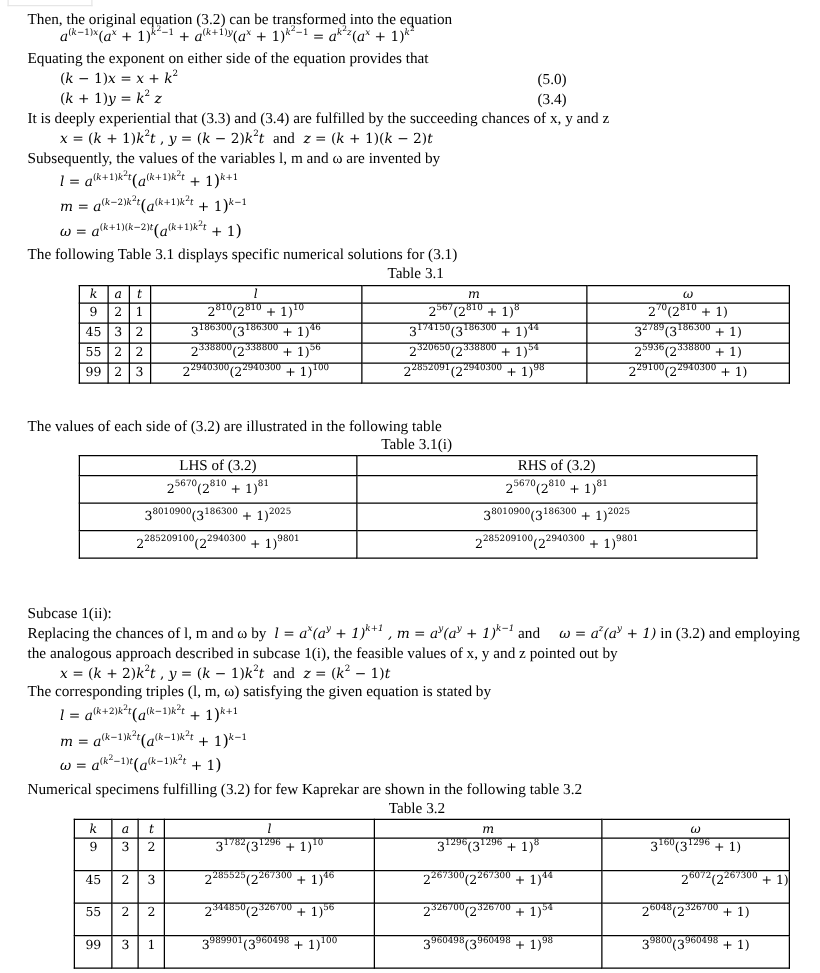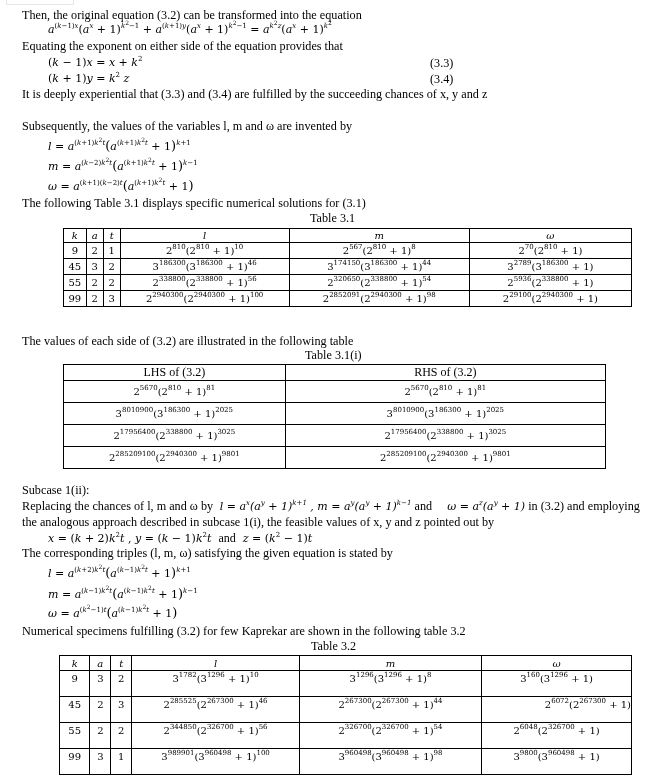--- a/index.html
+++ b/index.html
@@ -30,24 +30,27 @@
 
 <div class="page">
   <div class="corner-box"></div>
 
   <div class="line" style="top:8px">Then, the original equation (3.2) can be transformed into the equation</div>
   <div class="eq" style="top:23px">
     <i>a</i><sup>(<i>k</i>−1)<i>x</i></sup>(<i>a</i><sup><i>x</i></sup> + 1)<sup><i>k</i><sup>2</sup>−1</sup> + <i>a</i><sup>(<i>k</i>+1)<i>y</i></sup>(<i>a</i><sup><i>x</i></sup> + 1)<sup><i>k</i><sup>2</sup>−1</sup> = <i>a</i><sup><i>k</i><sup>2</sup><i>z</i></sup>(<i>a</i><sup><i>x</i></sup> + 1)<sup><i>k</i><sup>2</sup></sup>
   </div>
   <div class="line" style="top:39px">Equating the exponent on either side of the equation provides that</div>
   <div class="eq" style="top:56px">(<i>k</i> − 1)<i>x</i> = <i>x</i> + <i>k</i><sup>2</sup></div>
-  <div class="eqnum" style="top:56px">(3.3)</div>
+  <div class="eqnum" style="top:56px">(5.0)</div>
   <div class="eq" style="top:72px">(<i>k</i> + 1)<i>y</i> = <i>k</i><sup>2</sup> <i>z</i></div>
   <div class="eqnum" style="top:72px">(3.4)</div>
   <div class="line" style="top:87px">It is deeply experiential that (3.3) and (3.4) are fulfilled by the succeeding chances of x, y and z</div>
+  <div class="eq" style="top:103px">
+    <i>x</i> = (<i>k</i> + 1)<i>k</i><sup>2</sup><i>t</i> , <i>y</i> = (<i>k</i> − 2)<i>k</i><sup>2</sup><i>t</i> &nbsp;<span style="font-family:'Liberation Serif',serif;font-size:12px">and</span>&nbsp; <i>z</i> = (<i>k</i> + 1)(<i>k</i> − 2)<i>t</i>
+  </div>
   <div class="line" style="top:119px">Subsequently, the values of the variables l, m and ω are invented by</div>
   <div class="eq" style="top:139px">
     <i>l</i> = <i>a</i><sup>(<i>k</i>+1)<i>k</i><sup>2</sup><i>t</i></sup><span class="big">(</span><i>a</i><sup>(<i>k</i>+1)<i>k</i><sup>2</sup><i>t</i></sup> + 1<span class="big">)</span><sup><i>k</i>+1</sup>
   </div>
   <div class="eq" style="top:159px">
     <i>m</i> = <i>a</i><sup>(<i>k</i>−2)<i>k</i><sup>2</sup><i>t</i></sup><span class="big">(</span><i>a</i><sup>(<i>k</i>+1)<i>k</i><sup>2</sup><i>t</i></sup> + 1<span class="big">)</span><sup><i>k</i>−1</sup>
   </div>
   <div class="eq" style="top:179px">
     <i>ω</i> = <i>a</i><sup>(<i>k</i>+1)(<i>k</i>−2)<i>t</i></sup><span class="big">(</span><i>a</i><sup>(<i>k</i>+1)<i>k</i><sup>2</sup><i>t</i></sup> + 1<span class="big">)</span>
   </div>
@@ -125,24 +128,20 @@
     <tbody>
         <tr style="height: 22px;">
           <td><span>2<sup>5670</sup>(2<sup>810</sup> + 1)<sup>81</sup></span></td>
           <td><span>2<sup>5670</sup>(2<sup>810</sup> + 1)<sup>81</sup></span></td>
         </tr>
         <tr style="height: 22px;">
           <td><span>3<sup>8010900</sup>(3<sup>186300</sup> + 1)<sup>2025</sup></span></td>
           <td><span>3<sup>8010900</sup>(3<sup>186300</sup> + 1)<sup>2025</sup></span></td>
         </tr>
         <tr style="height: 22px;">
-          <td><span>2<sup>17956400</sup>(2<sup>338800</sup> + 1)<sup>3025</sup></span></td>
-          <td><span>2<sup>17956400</sup>(2<sup>338800</sup> + 1)<sup>3025</sup></span></td>
-        </tr>
-        <tr style="height: 22px;">
           <td><span>2<sup>285209100</sup>(2<sup>2940300</sup> + 1)<sup>9801</sup></span></td>
           <td><span>2<sup>285209100</sup>(2<sup>2940300</sup> + 1)<sup>9801</sup></span></td>
         </tr>
       </tbody>
   </table>
 
   <div class="line" style="top:483px">Subcase 1(ii):</div>
   <div class="line" style="top:499px">
     <span>Replacing the chances of l, m and ω by</span>
     <span class="m">&nbsp;<i>l</i> = <i>a</i><sup><i>x</i></sup>(<i>a</i><sup><i>y</i></sup> + 1)<sup><i>k</i>+1</sup> , <i>m</i> = <i>a</i><sup><i>y</i></sup>(<i>a</i><sup><i>y</i></sup> + 1)<sup><i>k</i>−1</sup></span>

